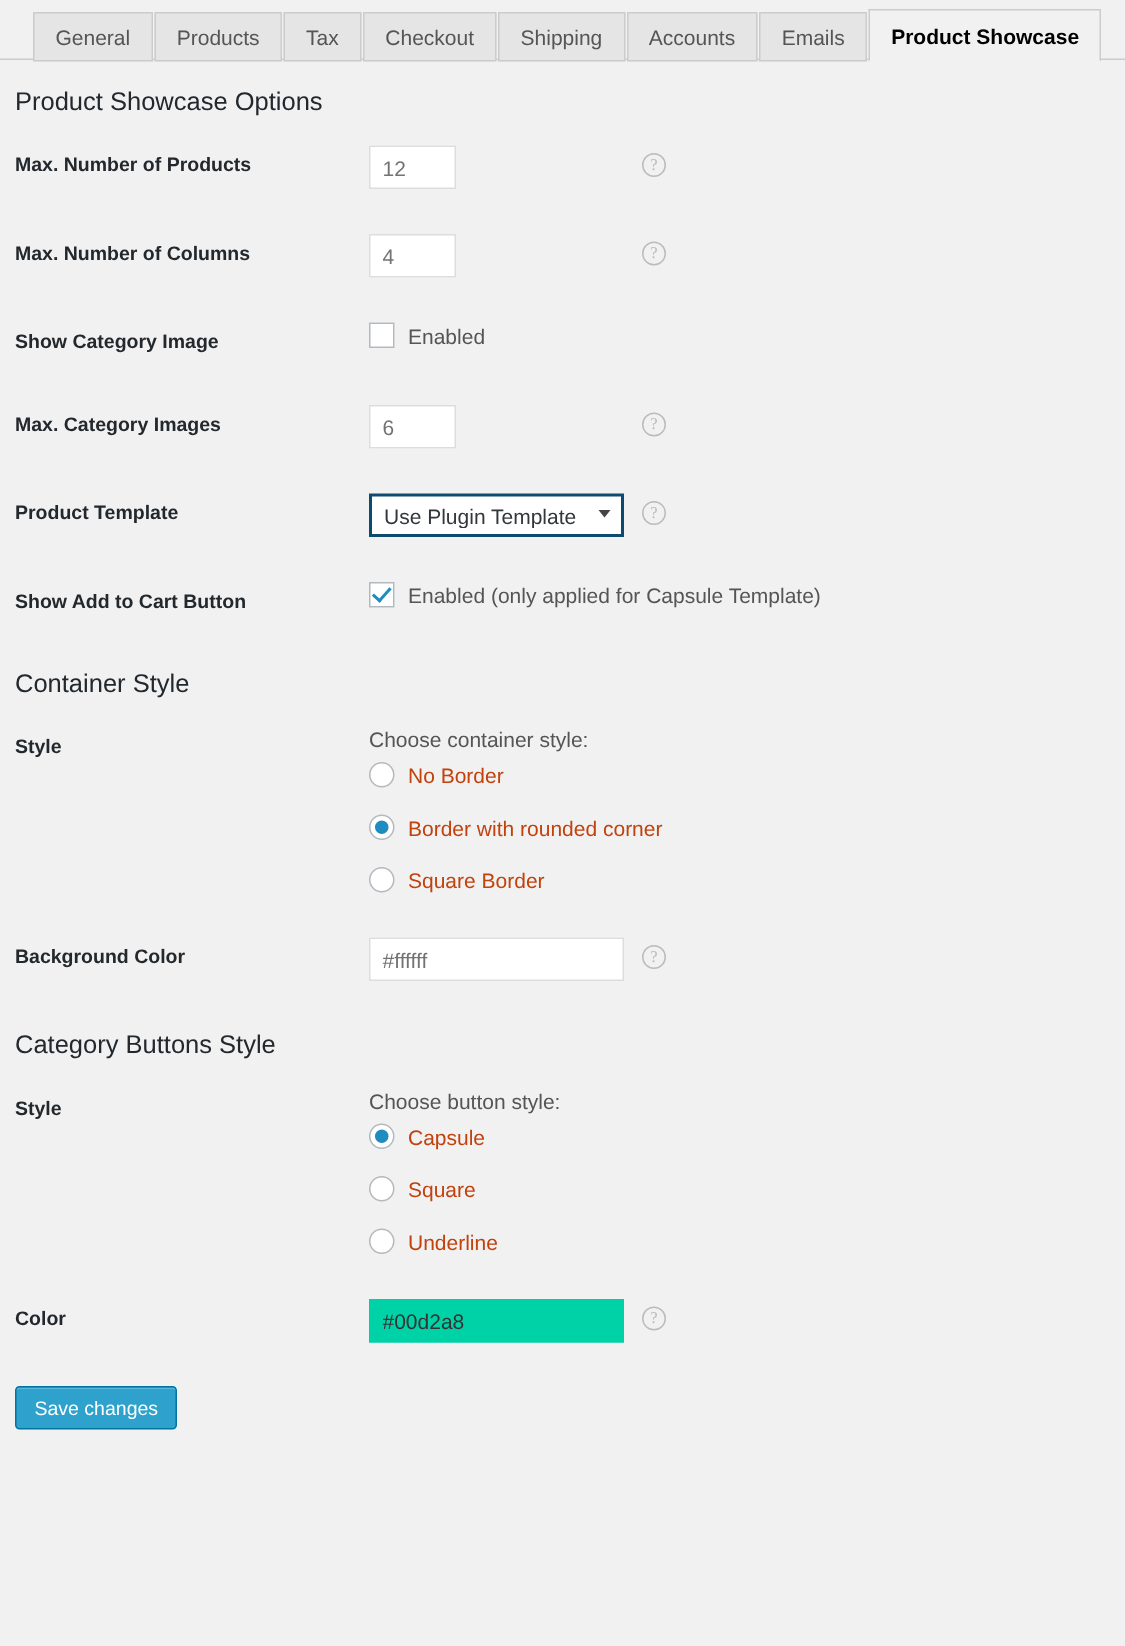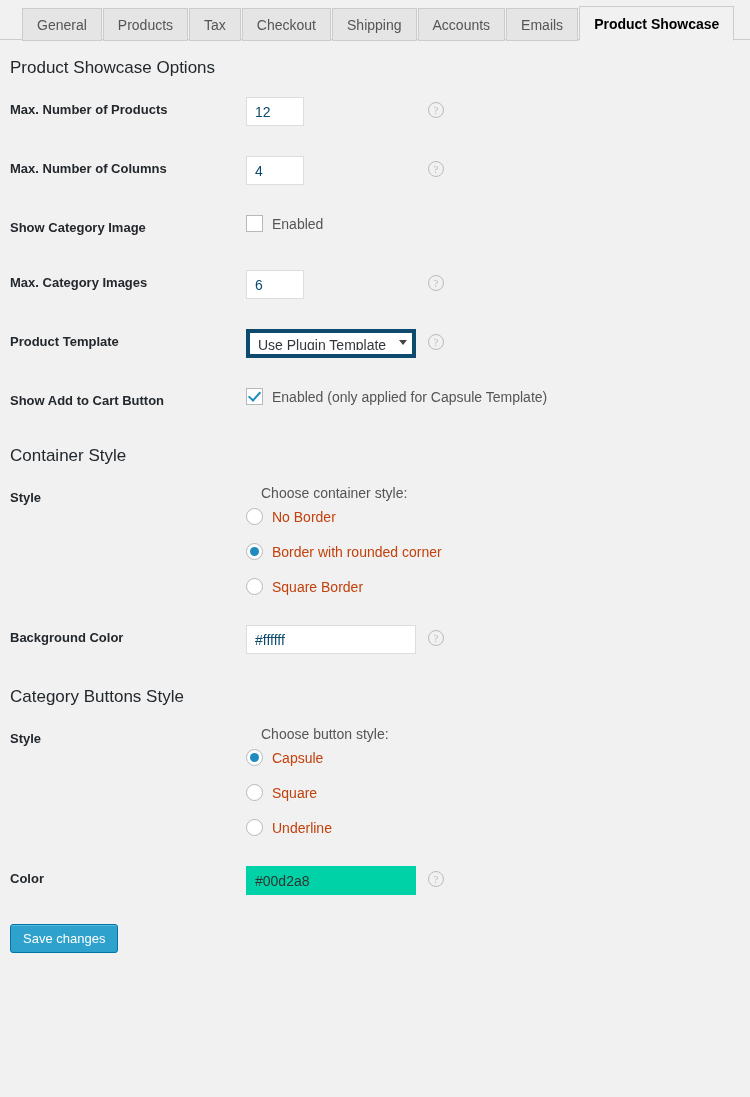--- a/index.html
+++ b/index.html
@@ -109,21 +109,21 @@
     top: 20px;
   }
 
   
   .fieldcol {
     margin-left: 36px;
   }
   input.text-field {
     font-family: "Liberation Sans", sans-serif;
     font-size: 14px;
-    color: #0c4a6e;
+    color: #737373;
     padding: 5px 8px;
     border: 1px solid #ddd;
     background: #fff;
     box-shadow: none;
     box-sizing: border-box;
     height: 29px;
     border-radius: 0;
   }
   input.num { width: 58px; }
   input.color-field { width: 170px; }
@@ -135,21 +135,21 @@
     background: #00d2a8;
     border-color: #00d2a8;
     color: #333;
   }
 
   select.select-field {
     font-family: "Liberation Sans", sans-serif;
     font-size: 14px;
     color: #32373c;
     padding: 4px 24px 4px 8px;
-    border: 4px solid #0c4a6e;
+    border: 2px solid #0c4a6e;
     background: #fff;
     height: 29px;
     width: 170px;
     border-radius: 0;
     -webkit-appearance: none;
     -moz-appearance: none;
     appearance: none;
     box-sizing: border-box;
   }
   .select-holder {
@@ -189,21 +189,21 @@
   }
   .cb-label {
     font-size: 14px;
     color: #555;
   }
 
   
   .radio-intro {
     font-size: 14px;
     color: #555;
-    margin: 0 0 7px 15px;
+    margin: 0 0 7px 0;
   }
   .radio-row {
     display: flex;
     align-items: center;
     margin-bottom: 18px;
   }
   .radio-row:last-child { margin-bottom: 0; }
   .radio {
     width: 17px; height: 17px;
     border: 1px solid #b4b9be;

